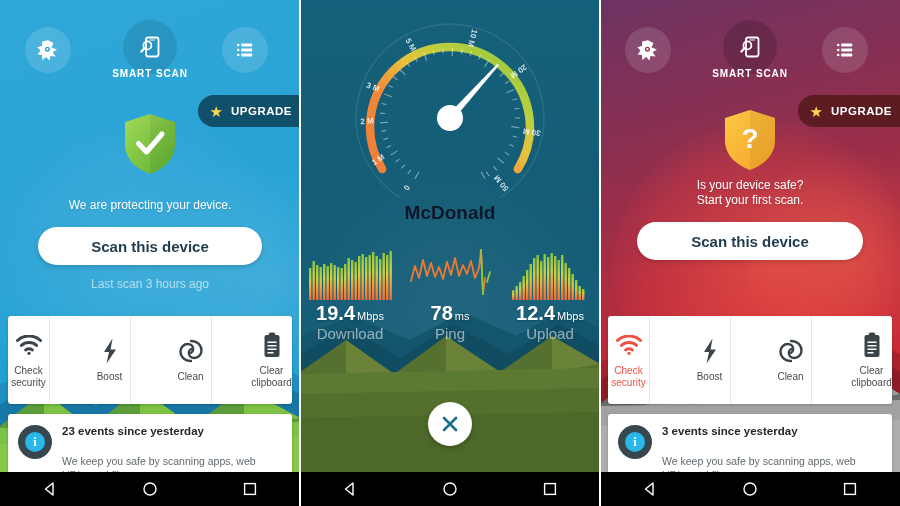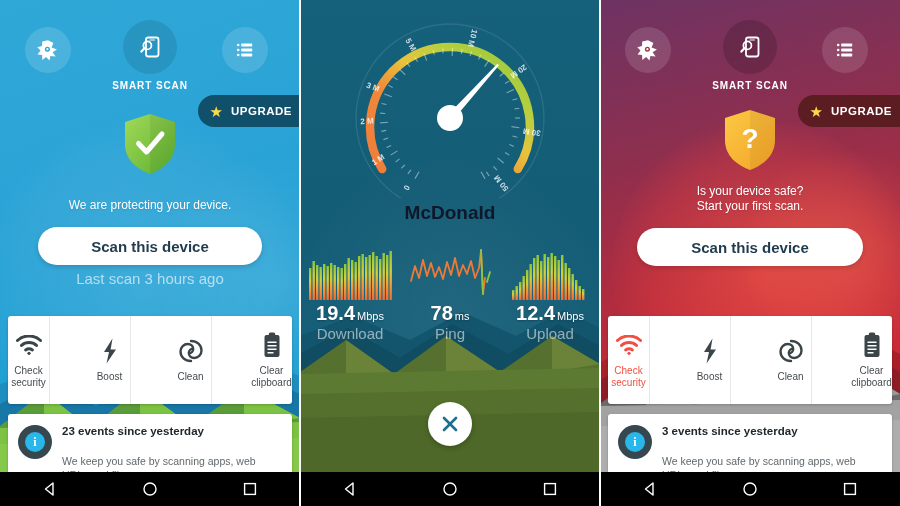--- a/index.html
+++ b/index.html
@@ -29,38 +29,38 @@
   .topbar{position:absolute;top:0;left:0;width:300px;height:92px;z-index:20;}
   .circbtn{position:absolute;border-radius:50%;display:flex;align-items:center;justify-content:center;}
   .cb-left{left:25px;top:27px;width:46px;height:46px;}
   .cb-mid{left:123px;top:20px;width:54px;height:54px;}
   .cb-right{left:222px;top:27px;width:46px;height:46px;}
   .light .circbtn{background:rgba(255,255,255,.14);}
   .light .cb-mid{background:rgba(0,0,0,.10);}
   .dark .circbtn{background:rgba(255,255,255,.13);}
   .dark .cb-mid{background:rgba(0,0,0,.16);}
   .smartscan-label{position:absolute;top:68px;left:0;width:300px;text-align:center;color:#ffffff;
-    font-size:10px;letter-spacing:.9px;font-weight:700;margin-top:12px;}
+    font-size:10px;letter-spacing:.9px;font-weight:700;}
 
   
   .upgrade{position:absolute;right:-14px;top:95px;height:32px;border-radius:16px;display:flex;align-items:center;
     padding:0 22px 0 12px;z-index:30;}
   .up-blue{background:#11506b;}
   .up-red{background:#5b1c22;}
   .upgrade .star{font-size:15px;color:#f7d94b;margin-right:8px;line-height:1;}
   .upgrade .utxt{color:#ffffff;font-size:11.5px;font-weight:700;letter-spacing:.5px;}
 
   
   .hero{position:absolute;left:0;top:0;width:300px;z-index:15;text-align:center;}
   .shield-wrap{margin:0 auto;}
   .hero-msg{color:#ffffff;font-size:12px;line-height:15px;text-shadow:0 1px 2px rgba(0,0,0,.12);}
   .scanbtn{margin:0 auto;background:#ffffff;border-radius:22px;height:38px;display:flex;align-items:center;justify-content:center;
     box-shadow:0 2px 5px rgba(0,0,0,.16);}
   .scanbtn span{color:#1f3b4d;font-size:15px;font-weight:700;}
-  .lastscan{color:rgba(255,255,255,.62);font-size:15px;margin-top:5px;}
+  .lastscan{color:rgba(255,255,255,.62);font-size:12px;margin-top:12px;}
 
   
   .tools{position:absolute;left:8px;width:284px;background:#ffffff;border-radius:3px;display:flex;
     box-shadow:0 1px 3px rgba(0,0,0,.2);z-index:25;gap:39px;}
   .tool{flex:1;height:88px;display:flex;flex-direction:column;align-items:center;justify-content:center;
     border-right:1px solid #e8e8e8;}
   .tool:last-child{border-right:none;}
   .tool .ticon{height:26px;display:flex;align-items:center;justify-content:center;margin-bottom:7px;}
   .tool .tlabel{font-size:10px;color:#454b4f;line-height:12px;text-align:center;}
   .tool .tlabel.alert{color:#f05042;}
@@ -598,21 +598,21 @@
               <linearGradient id="shg2" x1="0" y1="0" x2="1" y2="1">
             <stop offset="0" stop-color="#fbc944"></stop>
                 <stop offset="1" stop-color="#f5a227"></stop>
               </linearGradient>
             </defs>
           <path d="M29 2 L54 10 L54 32 C54 48 42 57 29 62 C16 57 4 48 4 32 L4 10 Z" fill="url(#shg2)"></path>
           <path d="M29 2 L54 10 L54 32 C54 48 42 57 29 62 Z" fill="#000" opacity=".05"></path>
           <text x="29" y="40" text-anchor="middle" font-family="Liberation Sans, sans-serif" font-size="28" font-weight="700" fill="#ffffff">?</text>
         </svg>
       </div>
-      <div class="hero-msg" style="margin-top:8px;">Is your device safe?</div>
+      <div class="hero-msg" style="margin-top:2px;">Is your device safe?</div>
       <div class="hero-msg">Start your first scan.</div>
       <div class="scanbtn" style="width:226px;margin-top:14px;">
         <span>Scan this device</span>
       </div>
     </div>
 
     <div class="tools" style="top:316px;">
       <div class="tool">
         <span class="ticon">
           <svg width="26" height="20" viewBox="0 0 26 20">

